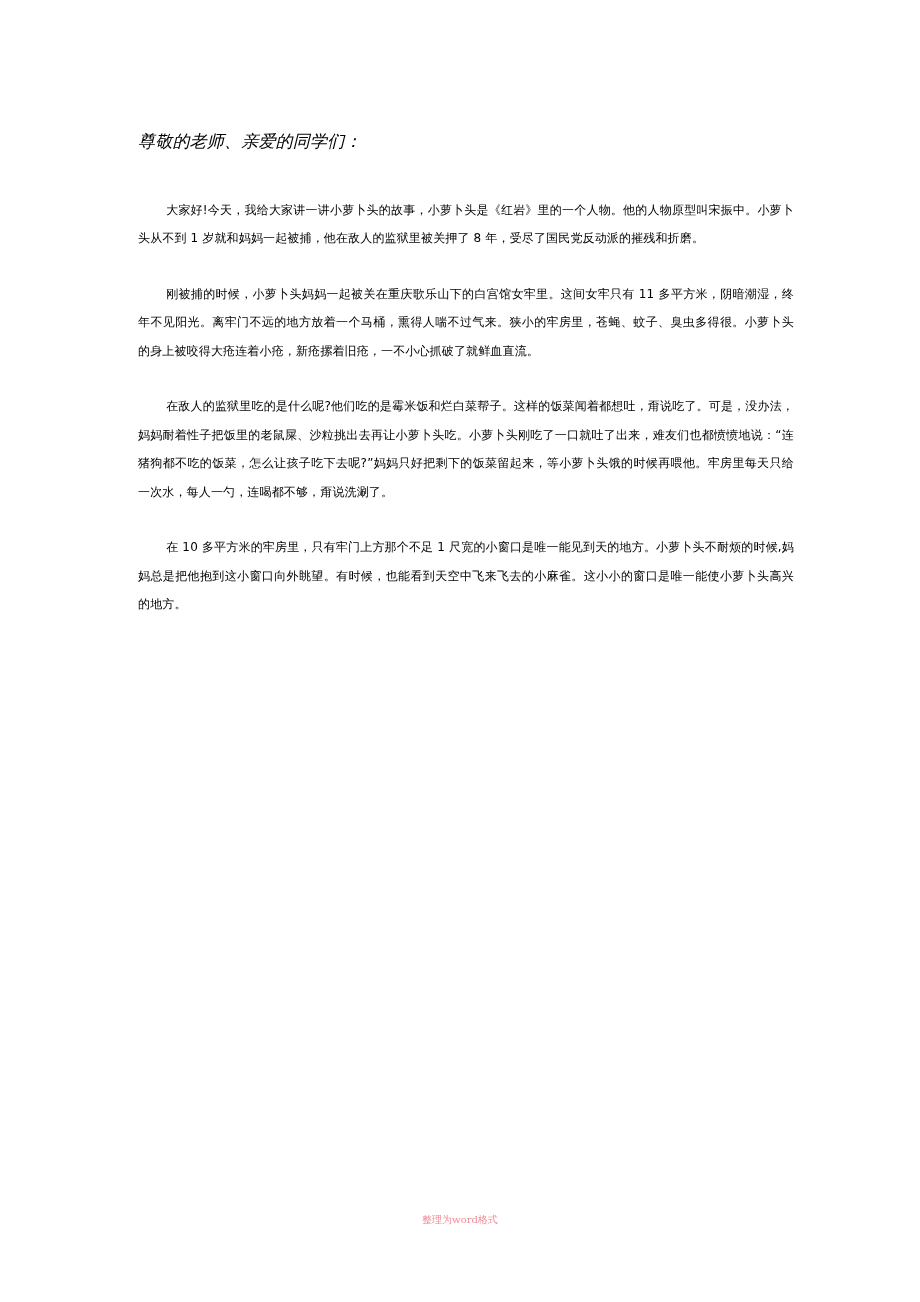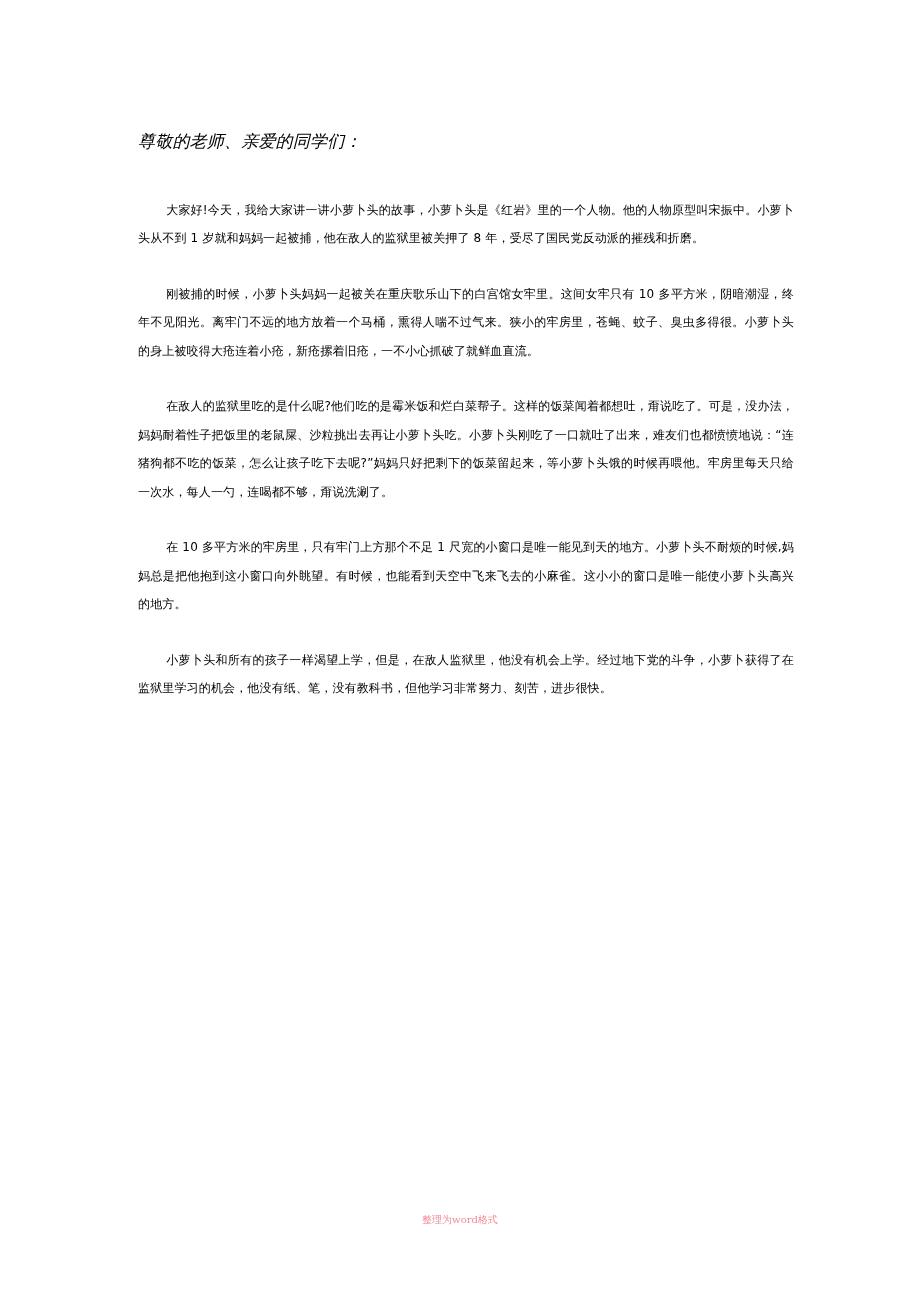--- a/index.html
+++ b/index.html
@@ -47,19 +47,18 @@
       font-size: 10px;
       color: #f08a96;
     }
   </style>
 </head>
 <body>
 
 <div class="page">
   <p class="greeting">尊敬的老师、亲爱的同学们：</p>
   <p class="para">大家好!今天，我给大家讲一讲小萝卜头的故事，小萝卜头是《红岩》里的一个人物。他的人物原型叫宋振中。小萝卜头从不到 1 岁就和妈妈一起被捕，他在敌人的监狱里被关押了 8 年，受尽了国民党反动派的摧残和折磨。</p>
-  <p class="para">刚被捕的时候，小萝卜头妈妈一起被关在重庆歌乐山下的白宫馆女牢里。这间女牢只有 10 多平方米，阴暗潮湿，终年不见阳光。离牢门不远的地方放着一个马桶，熏得人喘不过气来。狭小的牢房里，苍蝇、蚊子、臭虫多得很。小萝卜头的身上被咬得大疮连着小疮，新疮摞着旧疮，一不小心抓破了就鲜血直流。</p>
+  <p class="para">刚被捕的时候，小萝卜头妈妈一起被关在重庆歌乐山下的白宫馆女牢里。这间女牢只有 11 多平方米，阴暗潮湿，终年不见阳光。离牢门不远的地方放着一个马桶，熏得人喘不过气来。狭小的牢房里，苍蝇、蚊子、臭虫多得很。小萝卜头的身上被咬得大疮连着小疮，新疮摞着旧疮，一不小心抓破了就鲜血直流。</p>
   <p class="para">在敌人的监狱里吃的是什么呢?他们吃的是霉米饭和烂白菜帮子。这样的饭菜闻着都想吐，甭说吃了。可是，没办法，妈妈耐着性子把饭里的老鼠屎、沙粒挑出去再让小萝卜头吃。小萝卜头刚吃了一口就吐了出来，难友们也都愤愤地说：“连猪狗都不吃的饭菜，怎么让孩子吃下去呢?”妈妈只好把剩下的饭菜留起来，等小萝卜头饿的时候再喂他。牢房里每天只给一次水，每人一勺，连喝都不够，甭说洗涮了。</p>
   <p class="para">在 10 多平方米的牢房里，只有牢门上方那个不足 1 尺宽的小窗口是唯一能见到天的地方。小萝卜头不耐烦的时候,妈妈总是把他抱到这小窗口向外眺望。有时候，也能看到天空中飞来飞去的小麻雀。这小小的窗口是唯一能使小萝卜头高兴的地方。</p>
-  <p class="para">小萝卜头和所有的孩子一样渴望上学，但是，在敌人监狱里，他没有机会上学。经过地下党的斗争，小萝卜获得了在监狱里学习的机会，他没有纸、笔，没有教科书，但他学习非常努力、刻苦，进步很快。</p>
 </div>
 
 <div class="footer">整理为word格式</div>
 
 </body></html>

